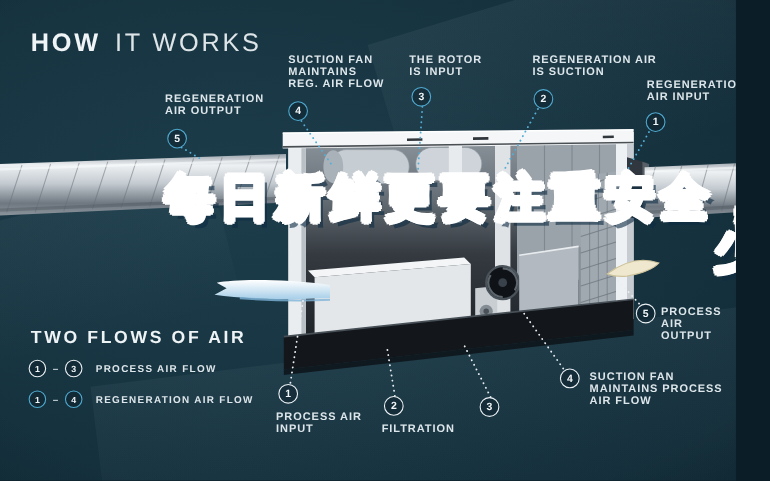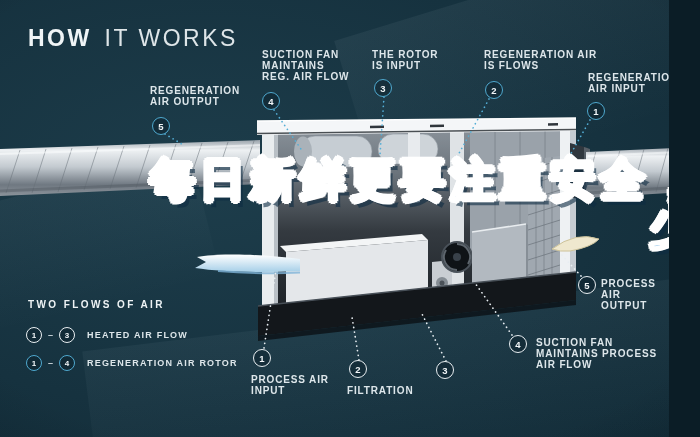--- a/index.html
+++ b/index.html
@@ -26,21 +26,21 @@
   .title .light{font-weight:normal;opacity:.92;margin-left:4px;}
 
   .callout-label{position:absolute;font-size:10px;font-weight:bold;letter-spacing:.85px;
     line-height:11px;color:#dde6ea;white-space:pre-line;}
   .numc{position:absolute;width:18px;height:18px;border-radius:50%;box-sizing:border-box;
     display:flex;align-items:center;justify-content:center;
     font-size:9.5px;font-weight:bold;color:#f2f6f8;background:rgba(12,32,42,.45);}
   .numc.blue{border:1.6px solid #4fa9cf;}
   .numc.white{border:1.6px solid #e9eff2;}
 
-  .legend-title{position:absolute;left:28px;top:299px;font-size:10px;font-weight:bold;
+  .legend-title{position:absolute;left:28px;top:299px;font-size:16px;font-weight:bold;
     letter-spacing:2.4px;color:#eef3f5;white-space:nowrap;}
   .legend-row{position:absolute;left:26px;height:16px;display:flex;align-items:center;}
   .lc{width:16px;height:16px;border-radius:50%;box-sizing:border-box;flex:0 0 auto;
     display:flex;align-items:center;justify-content:center;
     font-size:8px;font-weight:bold;color:#f2f6f8;background:rgba(12,32,42,.45);}
   .lc.white{border:1.5px solid #e9eff2;}
   .lc.blue{border:1.5px solid #4fa9cf;}
   .legend-dash{color:#cfd9de;font-weight:bold;font-size:9px;margin:0 6px;}
   .legend-label{font-size:9px;font-weight:bold;letter-spacing:1.2px;color:#dde6ea;
     margin-left:12px;white-space:nowrap;}
@@ -180,21 +180,21 @@
       <span>4</span>
     </div>
 
   <div class="callout-label" style="left:372px;top:49px">THE ROTOR
 IS INPUT</div>
   <div class="numc blue" style="left:374px;top:79px">
       <span>3</span>
     </div>
 
   <div class="callout-label" style="left:484px;top:49px">REGENERATION AIR
-IS FLOWS</div>
+IS SUCTION</div>
   <div class="numc blue" style="left:485px;top:81px">
       <span>2</span>
     </div>
 
   <div class="callout-label" style="left:588px;top:72px">REGENERATION
 AIR INPUT</div>
   <div class="numc blue" style="left:587px;top:102px">
       <span>1</span>
     </div>
 
@@ -228,31 +228,31 @@
 
   <div class="legend-title">TWO FLOWS OF AIR</div>
   <div class="legend-row" style="top:327px">
     <span class="lc white">
         <span>1</span>
       </span>
     <span class="legend-dash">–</span>
     <span class="lc white">
         <span>3</span>
       </span>
-    <span class="legend-label">HEATED AIR FLOW</span>
+    <span class="legend-label">PROCESS AIR FLOW</span>
   </div>
   <div class="legend-row" style="top:355px">
     <span class="lc blue">
         <span>1</span>
       </span>
     <span class="legend-dash">–</span>
     <span class="lc blue">
         <span>4</span>
       </span>
-    <span class="legend-label">REGENERATION AIR ROTOR</span>
+    <span class="legend-label">REGENERATION AIR FLOW</span>
   </div>
 
   <div class="cn-overlay">
     <div>每日新鲜更要注重安全，</div>
     <div>少</div>
   </div>
 
 </div>
 
 </body></html>

